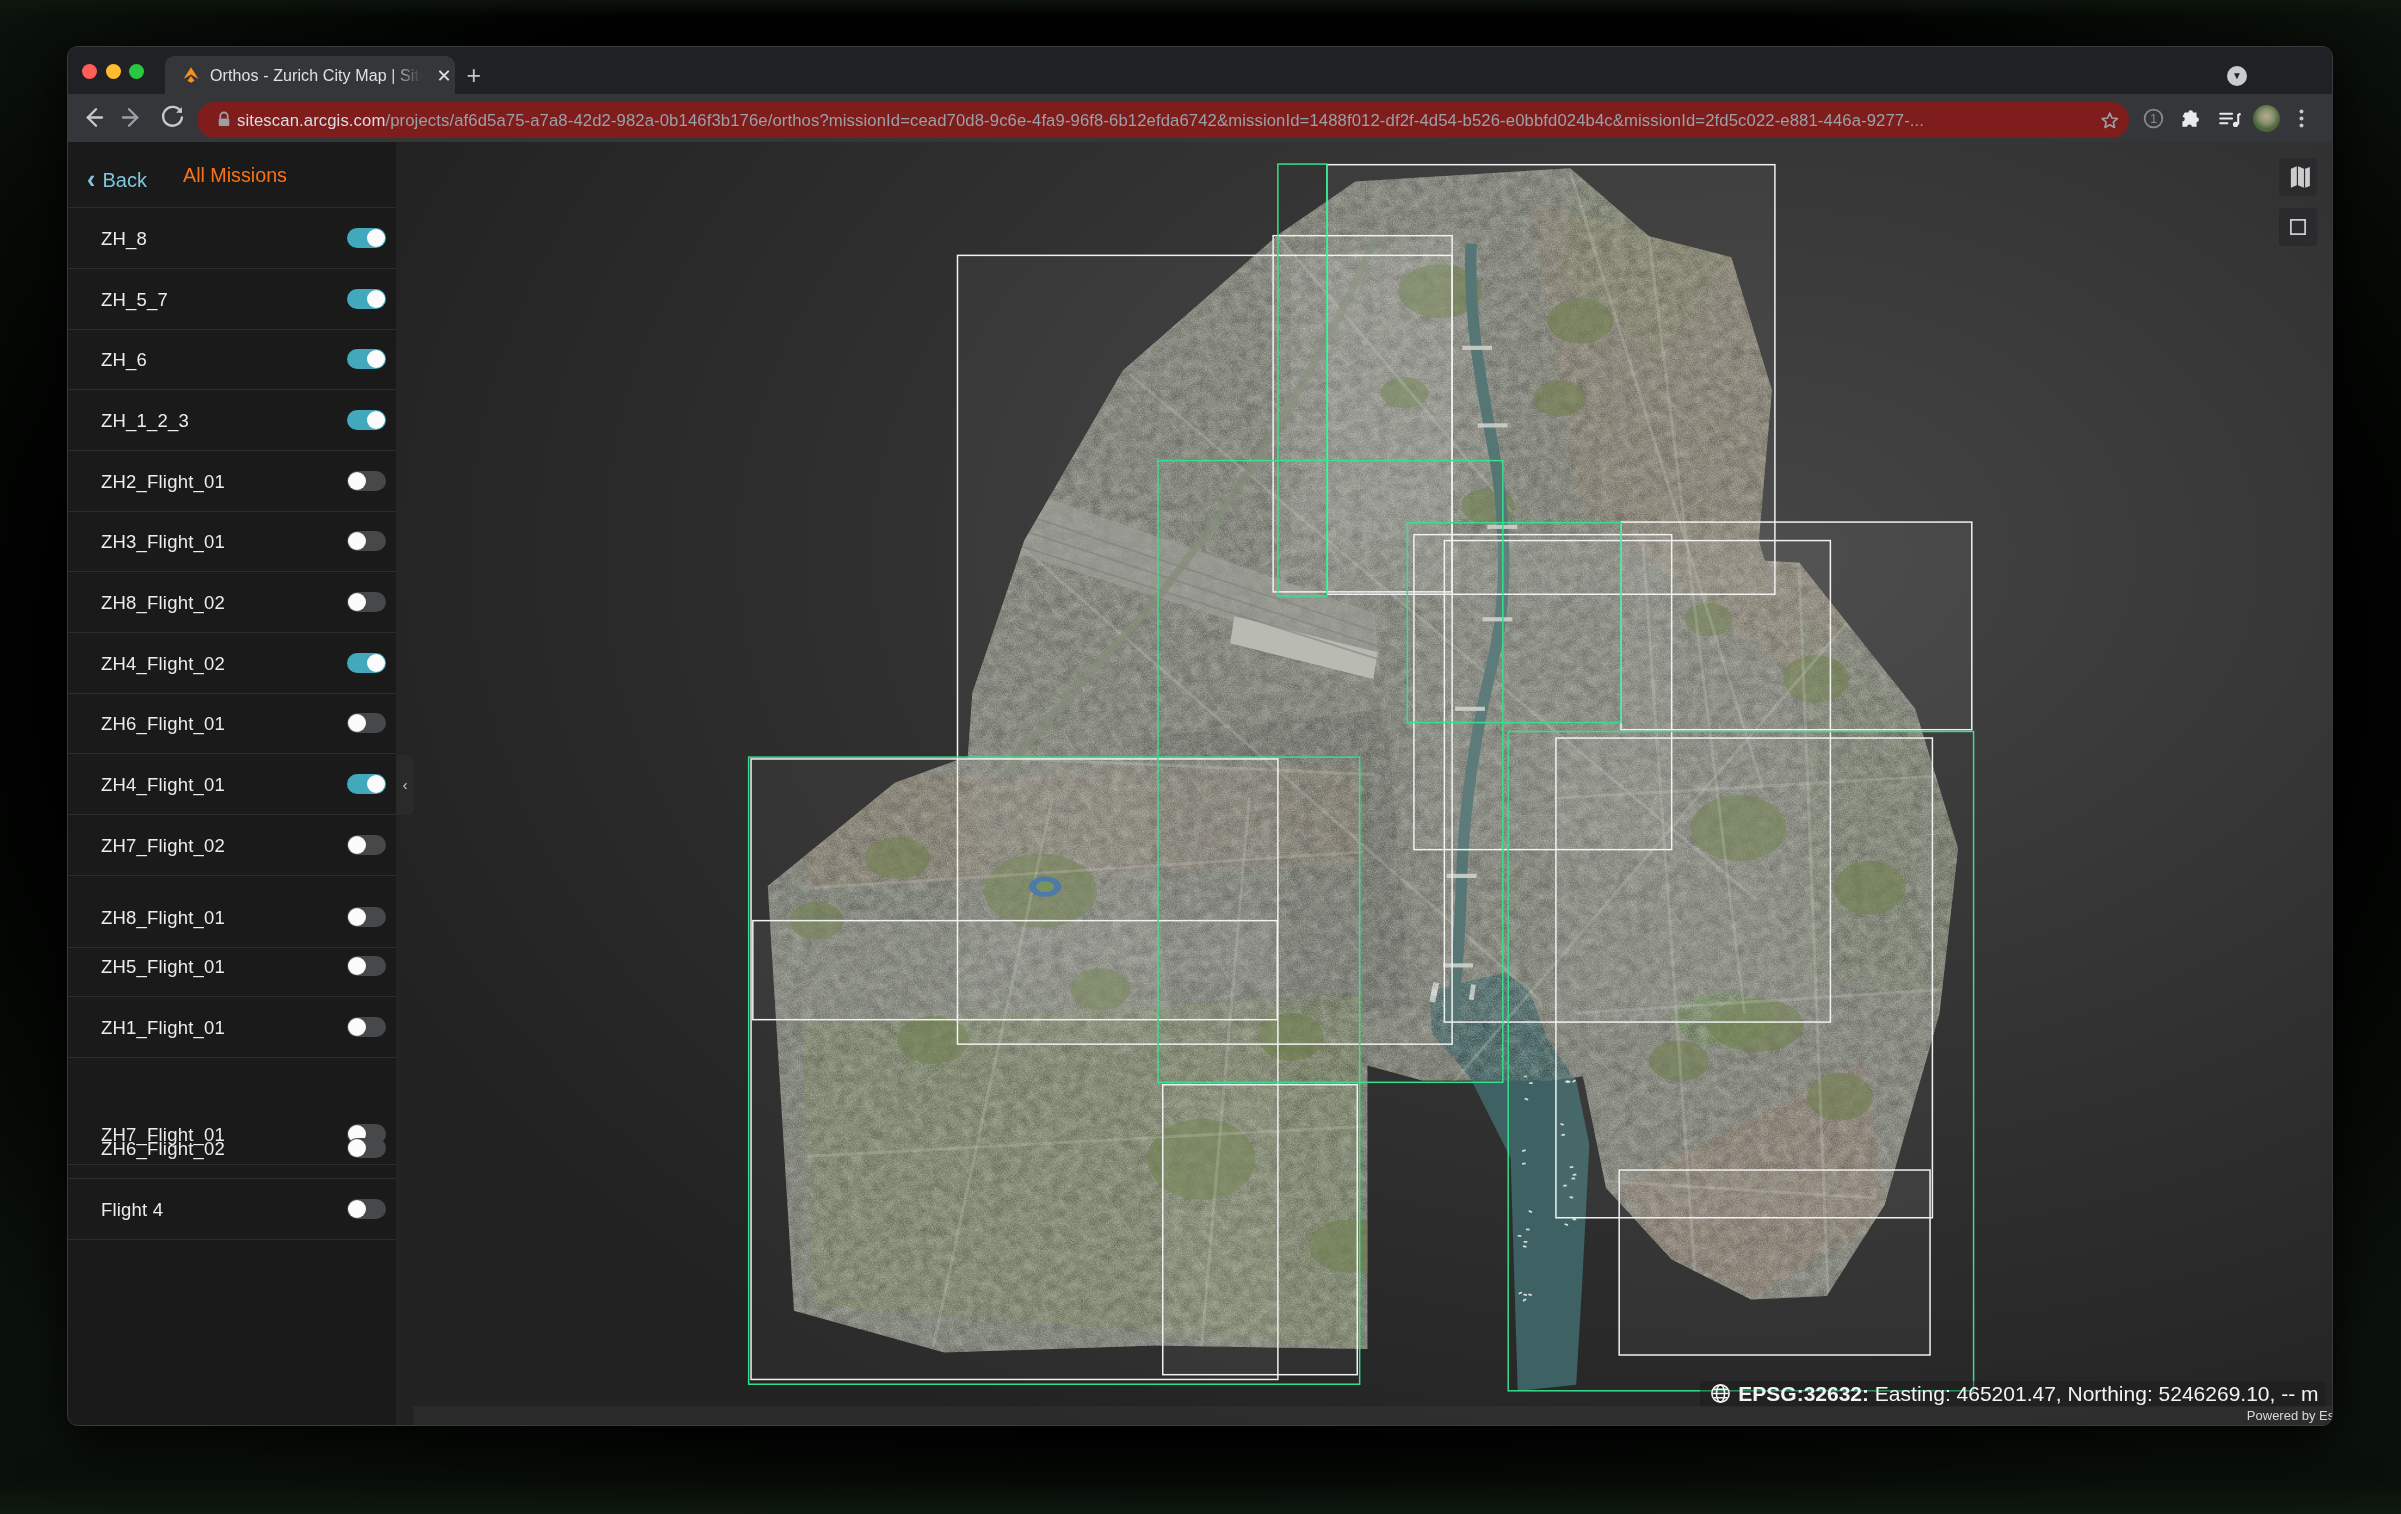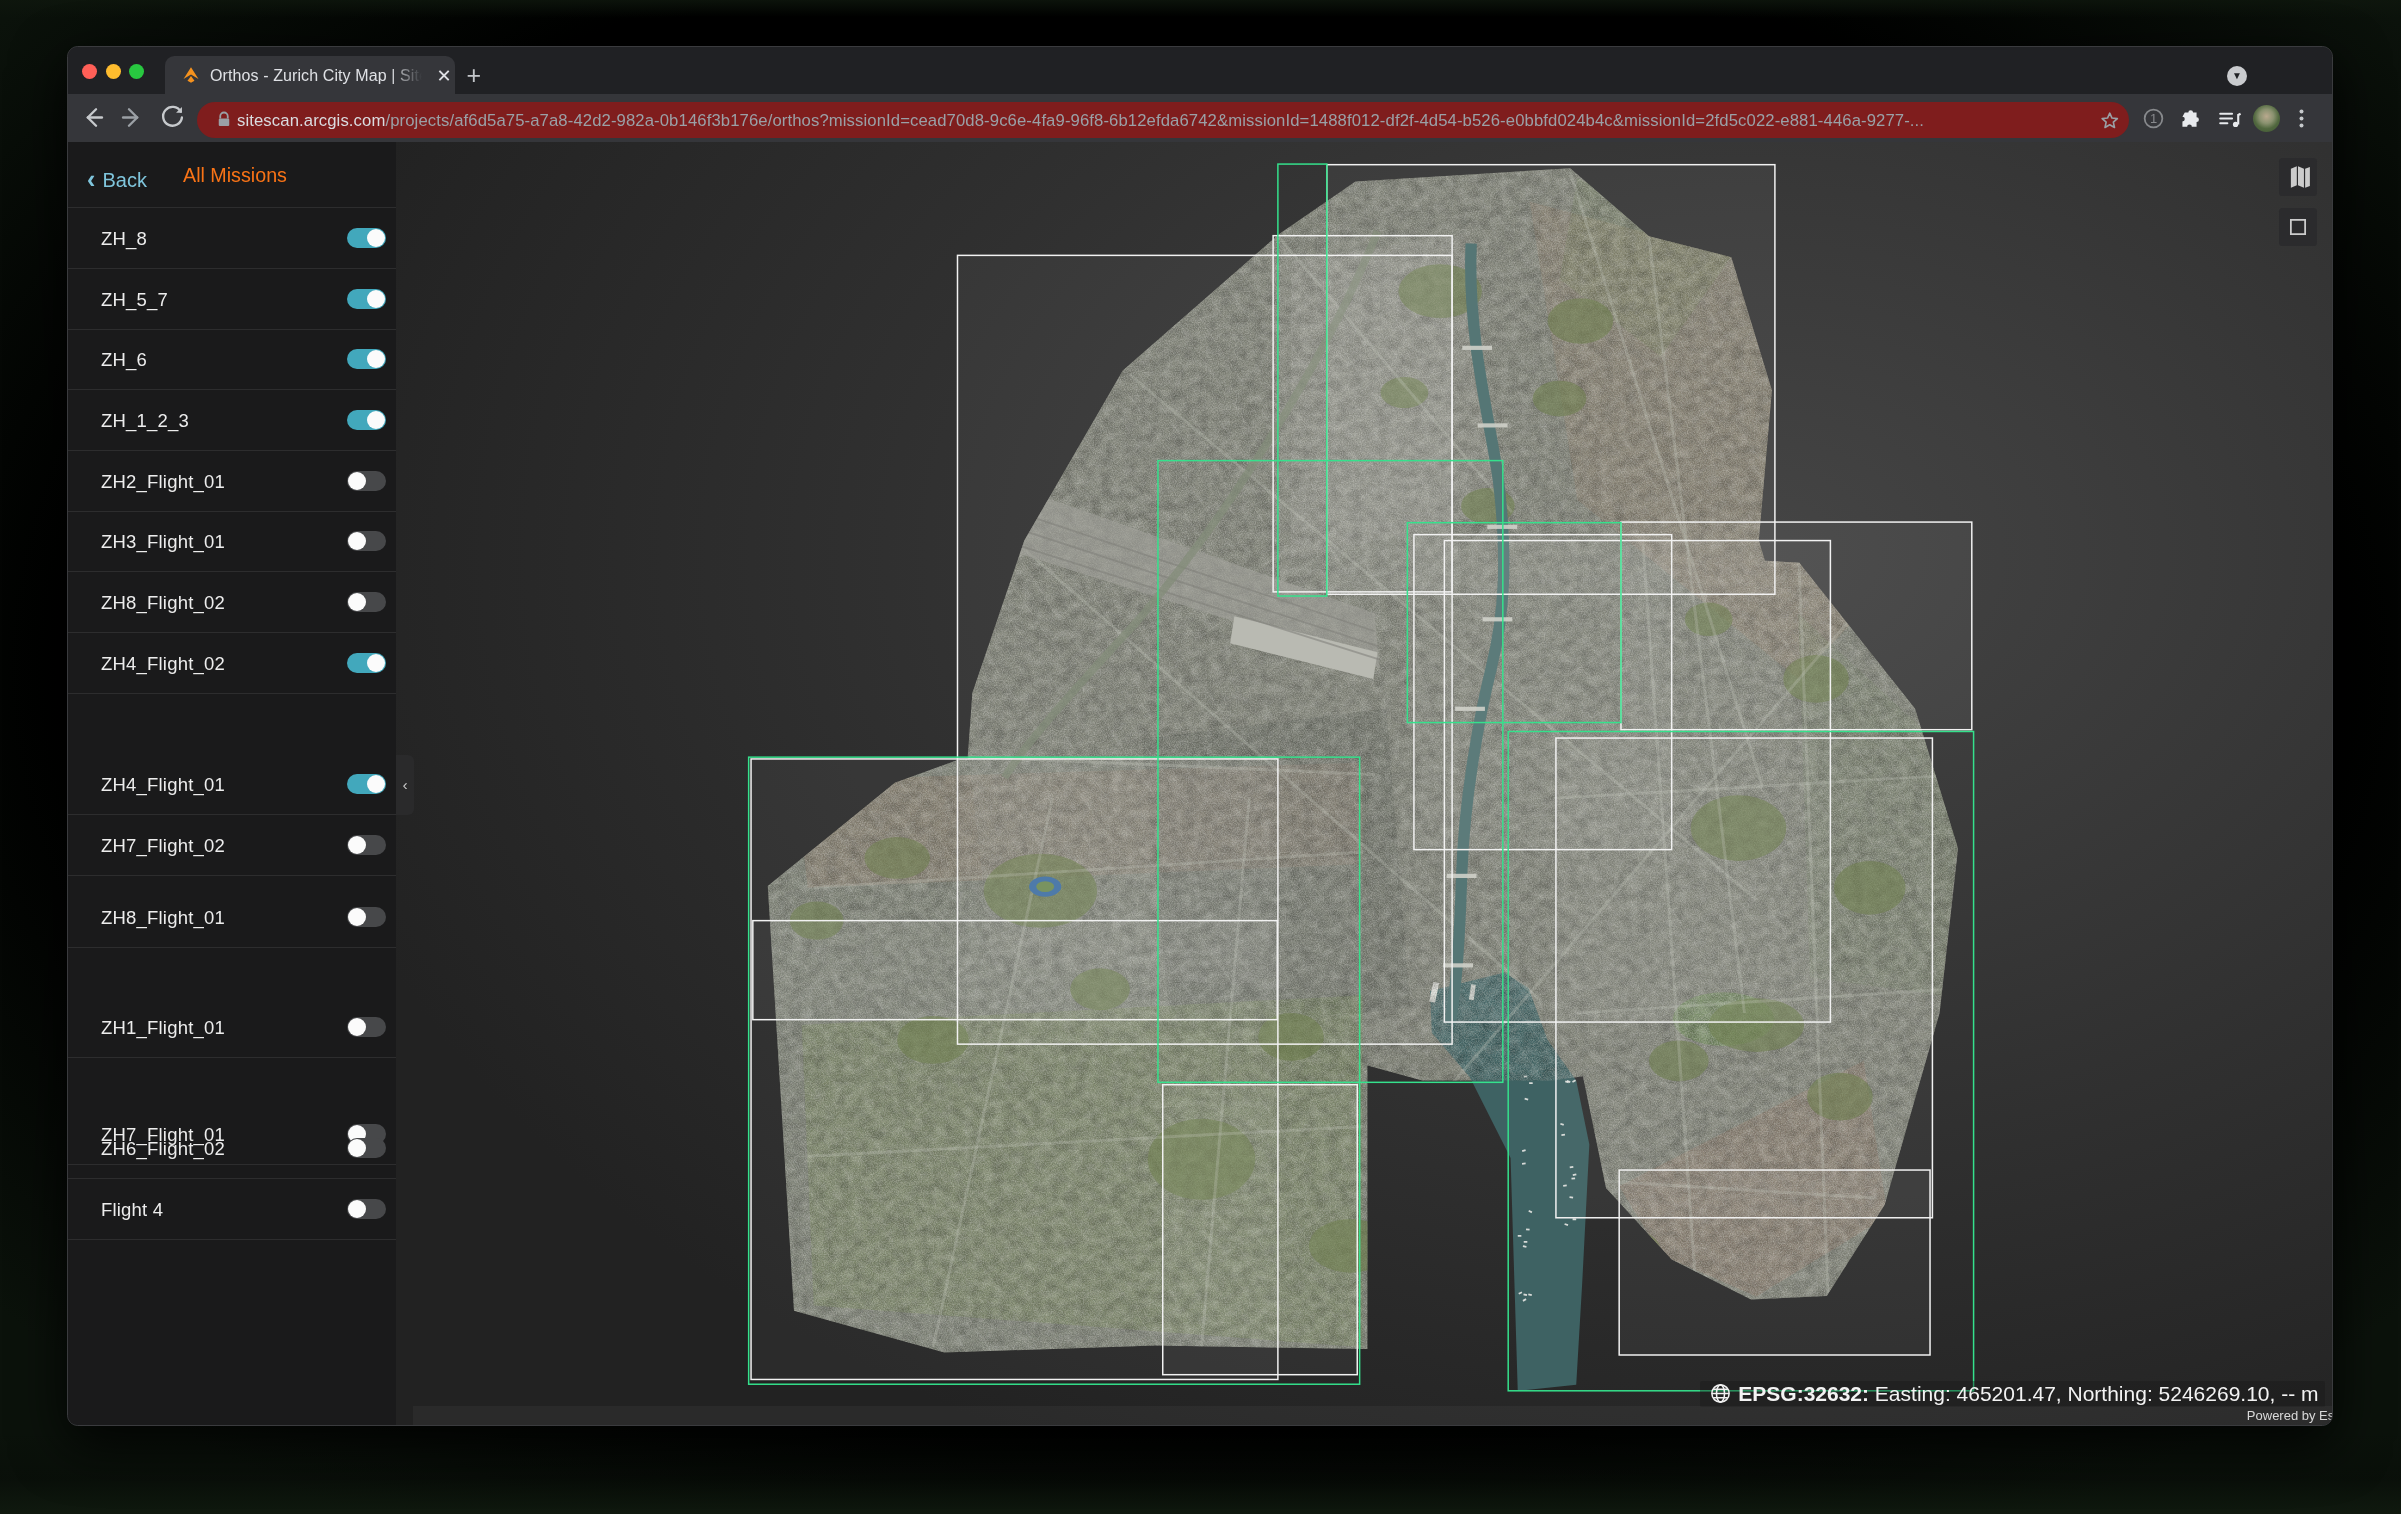--- a/index.html
+++ b/index.html
@@ -174,34 +174,46 @@
             <div class="tog">
               <div class="knob"></div>
             </div>
           </div>
       <div class="row" style="top:491px;">
             <span class="lbl">ZH4_Flight_02</span>
             <div class="tog on">
               <div class="knob"></div>
             </div>
           </div>
+      <div class="row" style="top:551px;">
+            <span class="lbl">ZH6_Flight_01</span>
+            <div class="tog">
+              <div class="knob"></div>
+            </div>
+          </div>
       <div class="row" style="top:612px;">
             <span class="lbl">ZH4_Flight_01</span>
             <div class="tog on">
               <div class="knob"></div>
             </div>
           </div>
       <div class="row" style="top:673px;">
             <span class="lbl">ZH7_Flight_02</span>
             <div class="tog">
               <div class="knob"></div>
             </div>
           </div>
       <div class="row" style="top:733px;margin-top:12px;">
             <span class="lbl">ZH8_Flight_01</span>
+            <div class="tog">
+              <div class="knob"></div>
+            </div>
+          </div>
+      <div class="row" style="top:794px;">
+            <span class="lbl">ZH5_Flight_01</span>
             <div class="tog">
               <div class="knob"></div>
             </div>
           </div>
       <div class="row" style="top:855px;">
             <span class="lbl">ZH1_Flight_01</span>
             <div class="tog">
               <div class="knob"></div>
             </div>
           </div>

